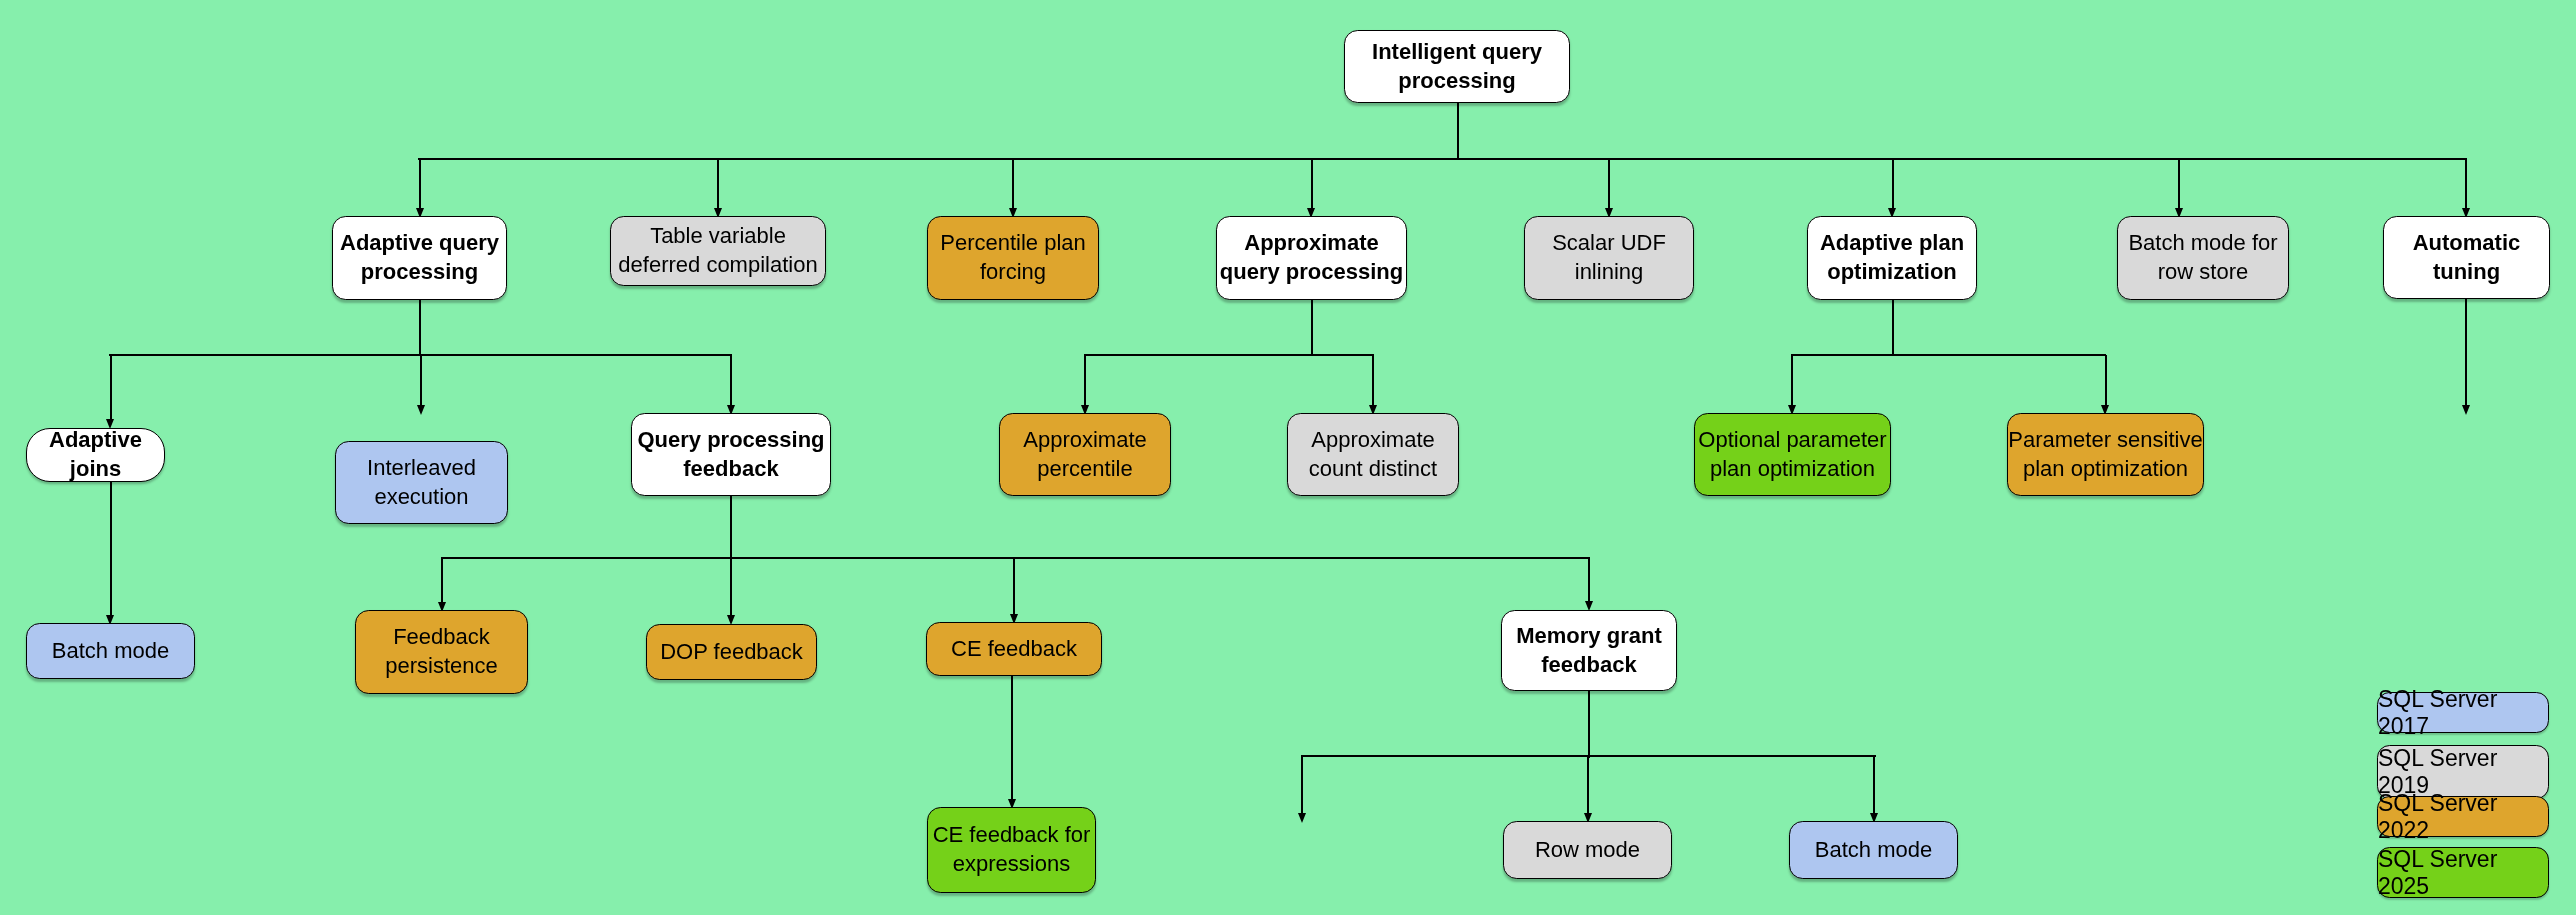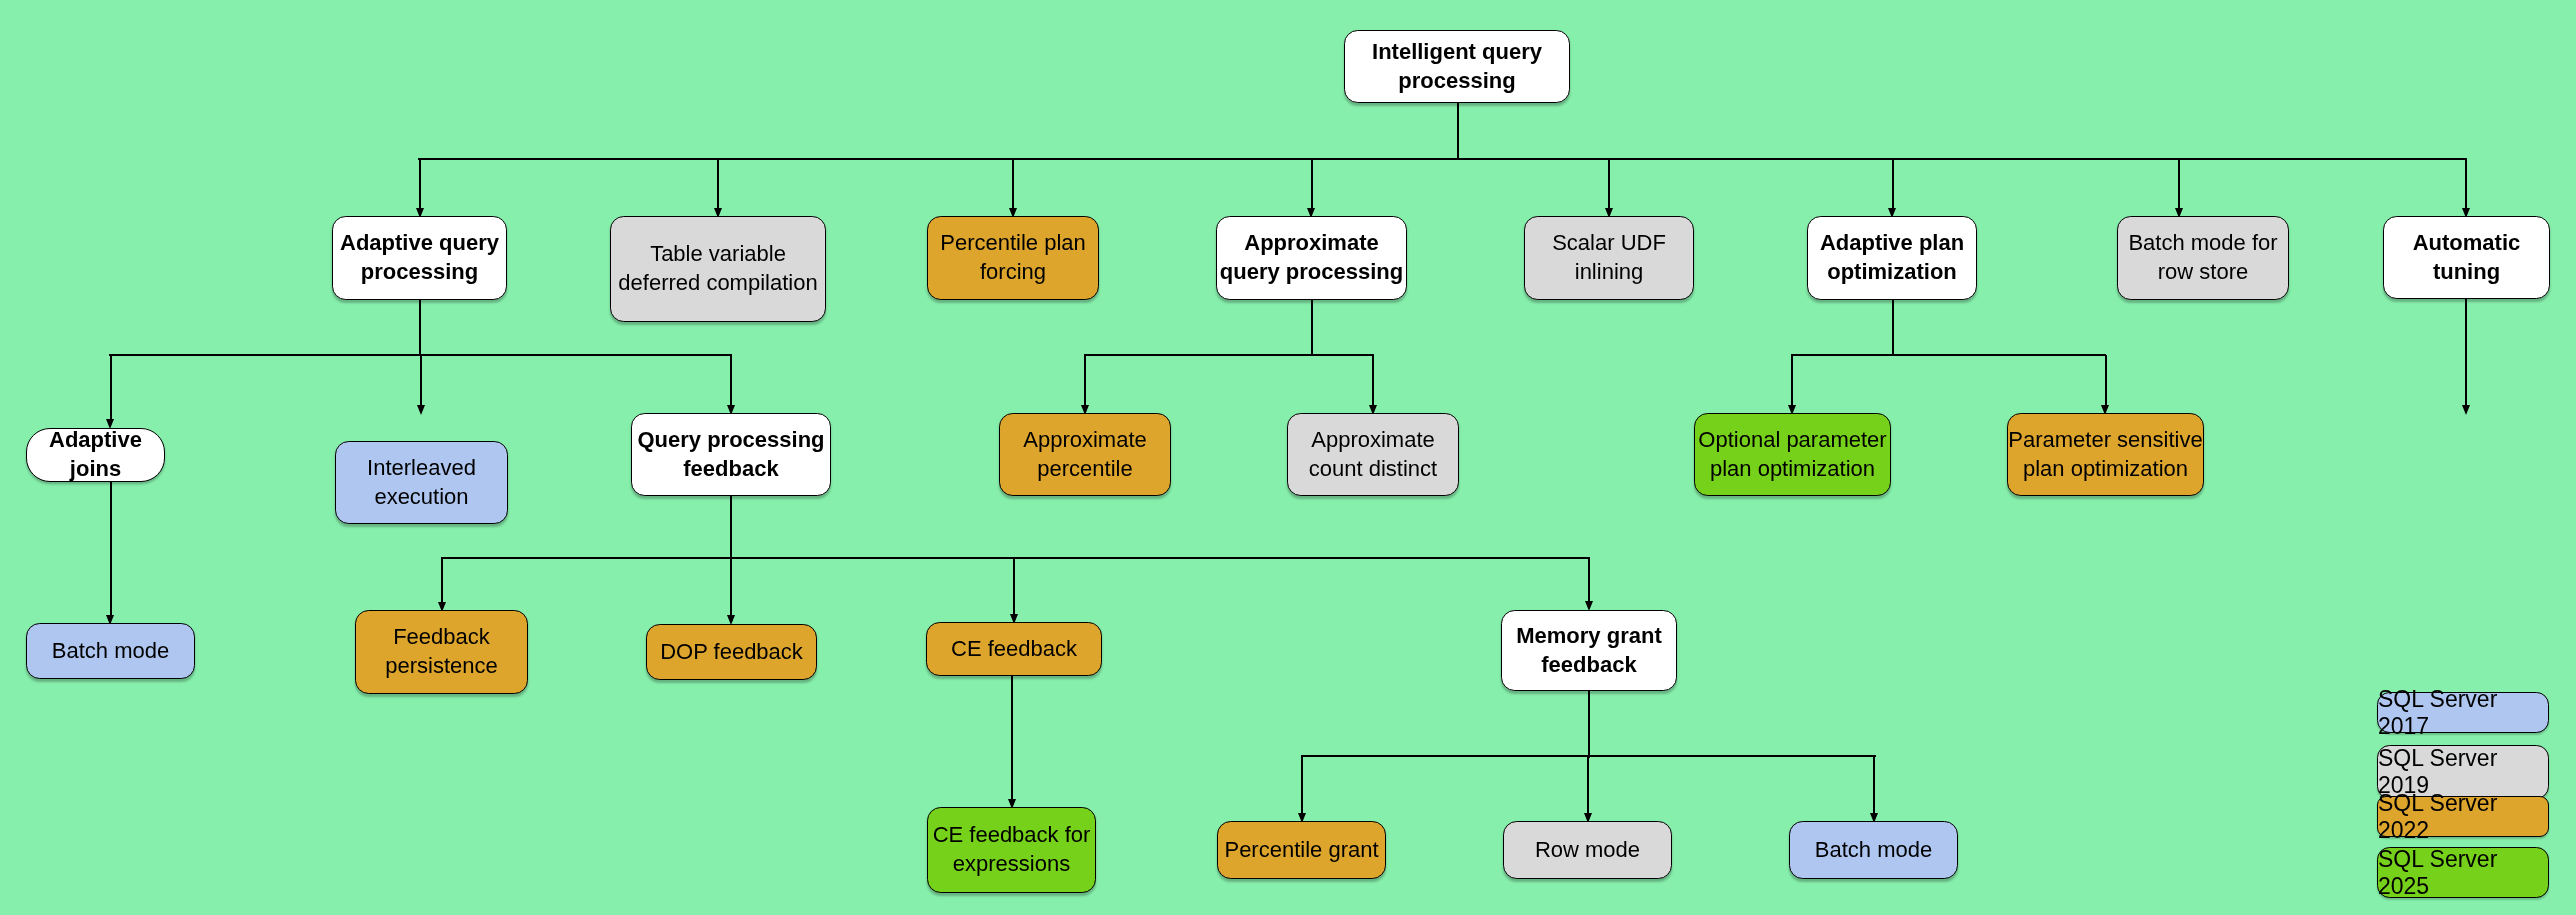--- a/index.html
+++ b/index.html
@@ -93,21 +93,21 @@
     <div class="edge-line" style="left: 1301px; top: 756px; width: 1.7px; height: 58px;"></div>
     <div class="edge-arrow" style="left: 1298px; top: 813px;"></div>
     <div class="edge-line" style="left: 1587px; top: 756px; width: 1.7px; height: 58px;"></div>
     <div class="edge-arrow" style="left: 1584px; top: 813px;"></div>
     <div class="edge-line" style="left: 1873px; top: 756px; width: 1.7px; height: 58px;"></div>
     <div class="edge-arrow" style="left: 1870px; top: 813px;"></div>
     <div class="node cat" style="left: 1344px; top: 30px; width: 226px; height: 73px; background: rgb(255, 255, 255);">Intelligent query
 processing</div>
     <div class="node cat" style="left: 332px; top: 216px; width: 175px; height: 84px; background: rgb(255, 255, 255);">Adaptive query
 processing</div>
-    <div class="node" style="left: 610px; top: 216px; width: 216px; height: 106px; background: rgb(217, 217, 217);">Table variable
+    <div class="node" style="left: 610px; top: 216px; width: 216px; height: 70px; background: rgb(217, 217, 217);">Table variable
 deferred compilation</div>
     <div class="node" style="left: 927px; top: 216px; width: 172px; height: 84px; background: rgb(222, 165, 45);">Percentile plan
 forcing</div>
     <div class="node cat" style="left: 1216px; top: 216px; width: 191px; height: 84px; background: rgb(255, 255, 255);">Approximate
 query processing</div>
     <div class="node" style="left: 1524px; top: 216px; width: 170px; height: 84px; background: rgb(217, 217, 217);">Scalar UDF
 inlining</div>
     <div class="node cat" style="left: 1807px; top: 216px; width: 170px; height: 84px; background: rgb(255, 255, 255);">Adaptive plan
 optimization</div>
     <div class="node" style="left: 2093px; top: 216px; width: 172px; height: 84px; background: rgb(217, 217, 217); margin-left: 24px;">Batch mode for
@@ -129,21 +129,20 @@
 plan optimization</div>
     <div class="node" style="left: 26px; top: 623px; width: 169px; height: 56px; background: rgb(174, 198, 240);">Batch mode</div>
     <div class="node" style="left: 355px; top: 610px; width: 173px; height: 84px; background: rgb(222, 165, 45);">Feedback
 persistence</div>
     <div class="node" style="left: 646px; top: 624px; width: 171px; height: 56px; background: rgb(222, 165, 45);">DOP feedback</div>
     <div class="node" style="left: 926px; top: 622px; width: 176px; height: 54px; background: rgb(222, 165, 45);">CE feedback</div>
     <div class="node cat" style="left: 1501px; top: 610px; width: 176px; height: 81px; background: rgb(255, 255, 255);">Memory grant
 feedback</div>
     <div class="node" style="left: 927px; top: 807px; width: 169px; height: 86px; background: rgb(117, 209, 25);">CE feedback for
 expressions</div>
-    <div class="node" style="left: 1217px; top: 821px; width: 169px; height: 58px; background: rgb(222, 165, 45);">Percentile grant</div>
     <div class="node" style="left: 1503px; top: 821px; width: 169px; height: 58px; background: rgb(217, 217, 217);">Row mode</div>
     <div class="node" style="left: 1789px; top: 821px; width: 169px; height: 58px; background: rgb(174, 198, 240);">Batch mode</div>
     <div class="legend-item" style="left: 2377px; top: 692px; width: 172px; height: 41px; background: rgb(174, 198, 240);">SQL Server 2017</div>
     <div class="legend-item" style="left: 2377px; top: 745px; width: 172px; height: 54px; background: rgb(217, 217, 217);">SQL Server 2019</div>
-    <div class="legend-item" style="left: 2377px; top: 796px; width: 172px; height: 41px; background: rgb(222, 165, 45); border-radius: 9px;">SQL Server 2022</div>
+    <div class="legend-item" style="left: 2377px; top: 796px; width: 172px; height: 41px; background: rgb(222, 165, 45);">SQL Server 2022</div>
     <div class="legend-item" style="left: 2377px; top: 847px; width: 172px; height: 51px; background: rgb(117, 209, 25);">SQL Server 2025</div>
   </div>
 
 
 </body></html>

